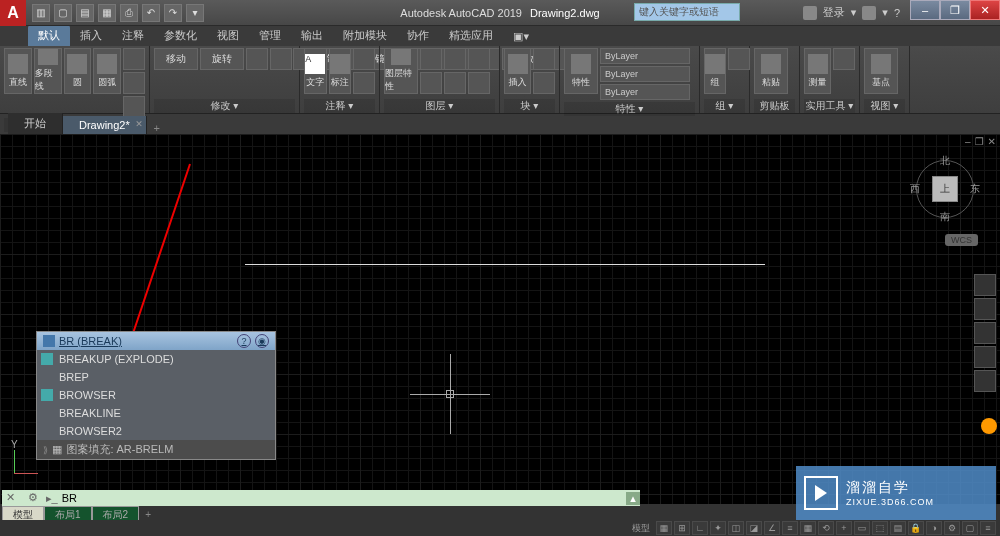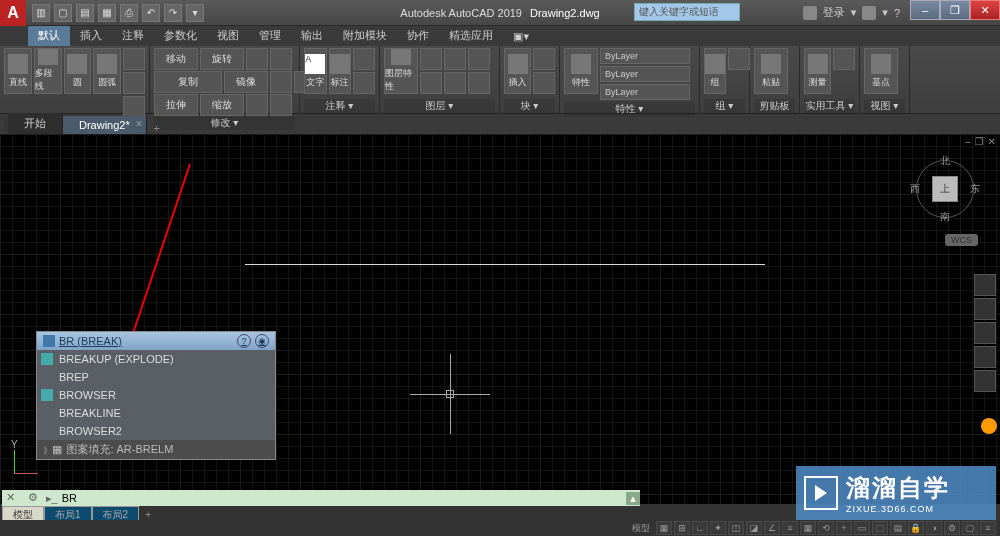--- a/index.html
+++ b/index.html
@@ -94,34 +94,34 @@
   
   .cmdline { position:absolute; bottom:30px; left:2px; right:360px; height:16px; background:#cde8cd; display:flex; align-items:center; font-size:11px;}
   .cmdline .cico { width:14px; height:14px; margin:0 4px; color:#666;}
   .cmdline .prompt { color:#666; margin-right:4px;}
   .cmdline input { flex:1; border:none; background:transparent; font-size:11px; outline:none;}
   .cmdline .drop { width:14px; background:#88aa88; text-align:center; color:#fff;}
   
   
   .layout-tabs { position:absolute; bottom:14px; left:2px; height:16px; display:flex; font-size:10px; align-items:center;}
   .layout-tabs .ltab { padding:1px 10px; background:#d8d8c8; color:#333; border:1px solid #999; border-bottom:none;}
-  .layout-tabs .ltab.inactive { background:#0c4a6e; color:#aaa;text-align:right;}
+  .layout-tabs .ltab.inactive { background:#14532d; color:#aaa;text-align:right;}
   .layout-tabs .lplus { padding:1px 6px; color:#888;}
   
   
   .statusbar { position:absolute; bottom:0; left:0; right:0; height:16px; background:#333; display:flex; align-items:center; justify-content:flex-end; gap:2px; padding:0 4px; font-size:9px; color:#999;}
   .statusbar .sbtn { width:16px; height:14px; background:#3a3a3a; border:1px solid #4a4a4a; display:flex; align-items:center; justify-content:center;}
   .statusbar .stxt { padding:0 4px;}
   
   
   .watermark { position:absolute; bottom:16px; right:4px; width:200px; height:54px; background:rgba(80,140,200,.85); display:flex; align-items:center; padding:4px 8px; gap:8px;}
   .watermark .play { width:34px;height:34px; border:2px solid #fff; display:flex;align-items:center;justify-content:center;}
   .watermark .play::after { content:""; border-left:12px solid #fff; border-top:8px solid transparent; border-bottom:8px solid transparent;}
   .watermark .txt { color:#fff; display:flex; flex-direction:column;}
-  .watermark .big { font-size:24px; font-weight:bold; letter-spacing:2px;}
+  .watermark .big { font-size:14px; font-weight:normal; letter-spacing:2px;}
   .watermark .small { font-size:9px; letter-spacing:1px;}
   
   
   .bubble { position:absolute; right:3px; bottom:70px; width:16px;height:16px; background:#f90; border-radius:50%;}
 </style>
 </head>
 <body>
 
 <div class="titlebar">
   <div class="app-logo">A</div>
@@ -191,21 +191,21 @@
       <div class="icon-col">
         <div class="pbtn"></div>
         <div class="pbtn"></div>
         <div class="pbtn"></div>
       </div>
     </div>
     <div class="panel-label">绘图 ▾</div>
   </div>
 
   <div class="panel" style="width:150px">
-    <div class="panel-body" style="flex-direction:column;gap:1px;">
+    <div class="panel-body" style="flex-direction:row;gap:1px;">
       <div style="display:flex;gap:2px;font-size:9px;color:#ccc;">
         <div class="pbtn" style="width:44px">移动</div>
         <div class="pbtn" style="width:44px">旋转</div>
         <div class="pbtn"></div>
         <div class="pbtn"></div>
       </div>
       <div style="display:flex;gap:2px;font-size:9px;color:#ccc;">
         <div class="pbtn" style="width:68px">复制</div>
         <div class="pbtn" style="width:44px">镜像</div>
         <div class="pbtn"></div>

